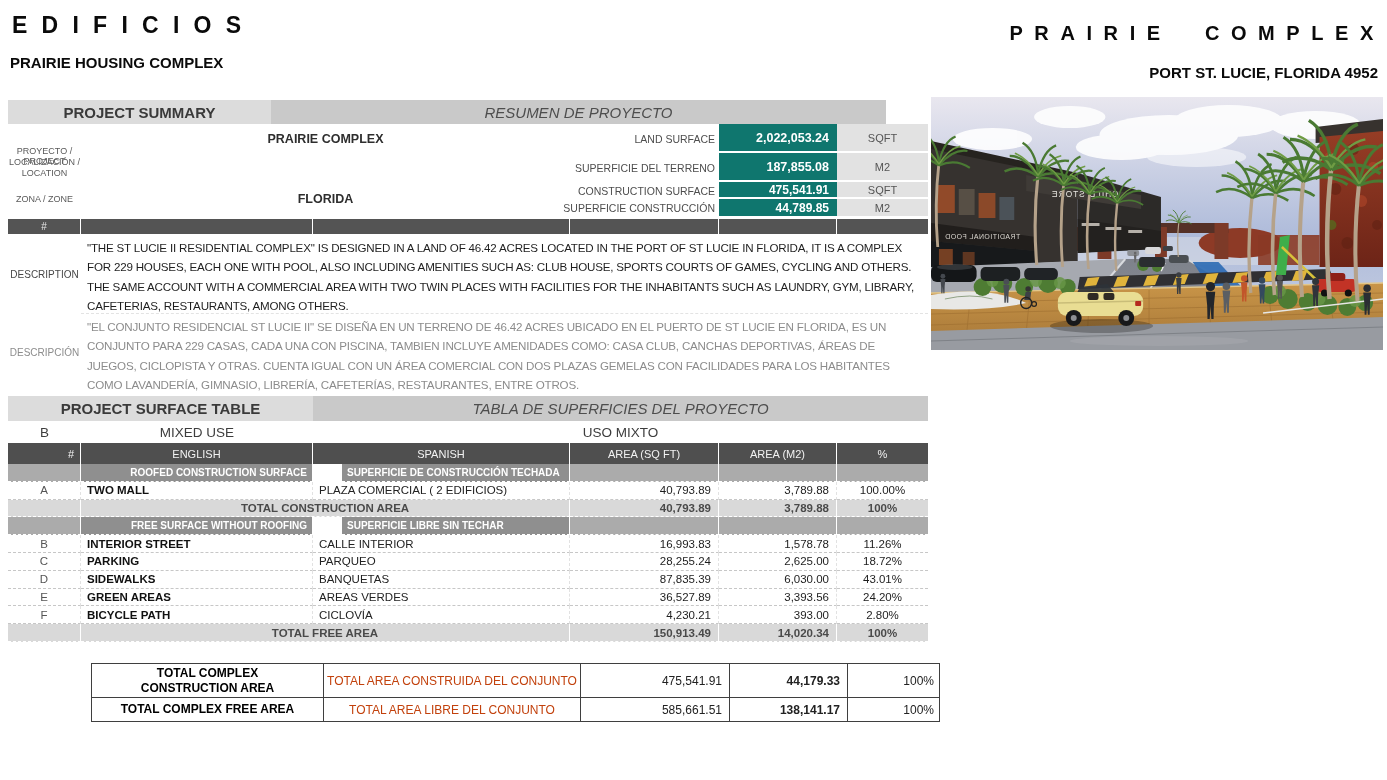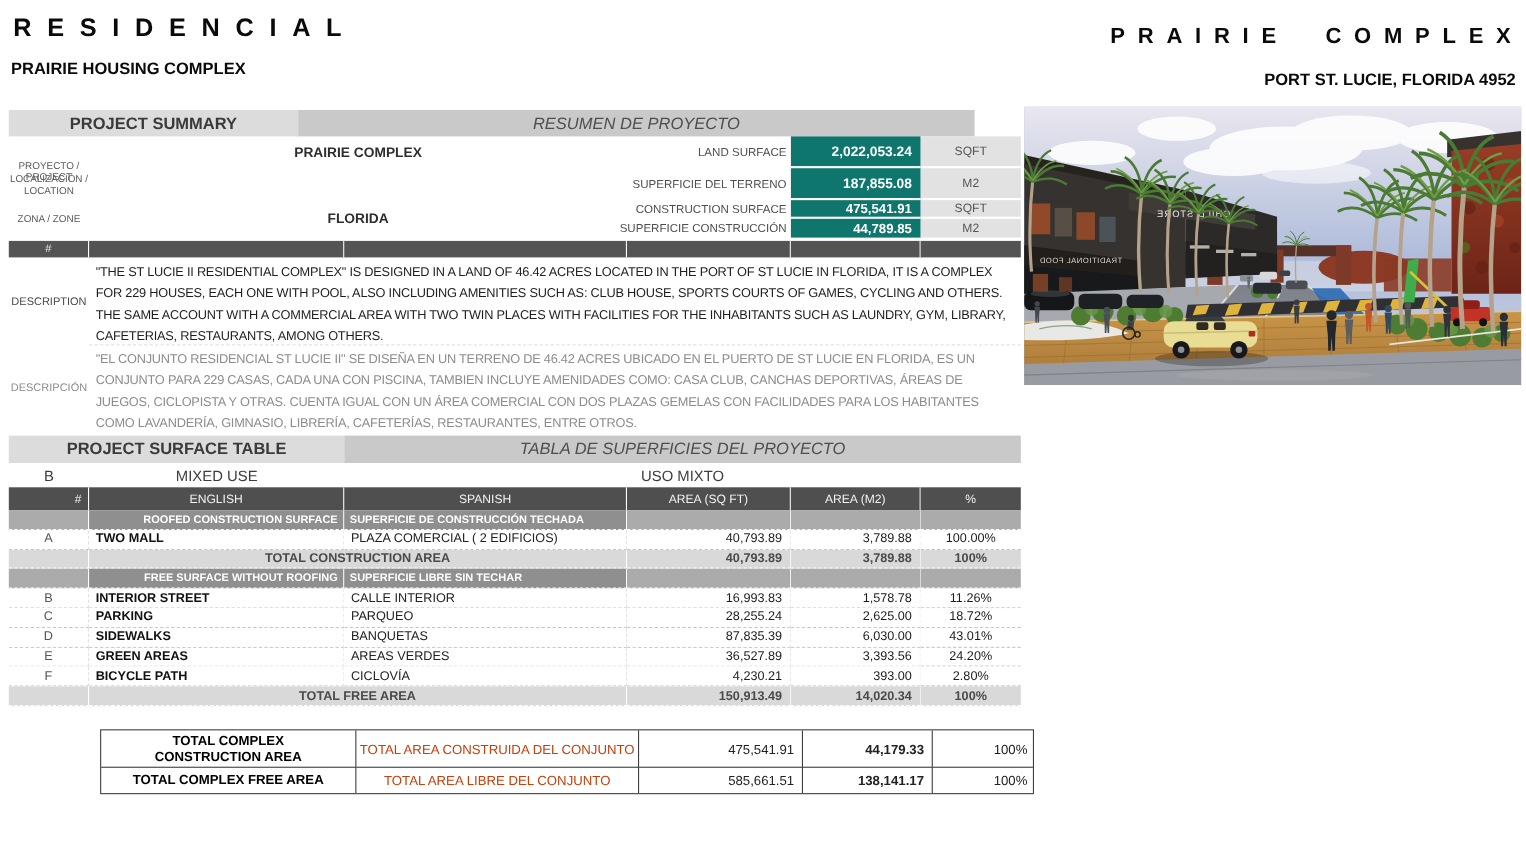--- a/index.html
+++ b/index.html
@@ -9,21 +9,21 @@
   
   .hdr-title{font-size:23px;font-weight:bold;letter-spacing:.62em;color:#0a0a0a;white-space:nowrap;}
   .hdr-sub{font-size:15px;font-weight:bold;color:#0a0a0a;white-space:nowrap;}
   .hdr-right{text-align:right;}
   .hdr-title-r{font-size:20px;font-weight:bold;letter-spacing:.58em;word-spacing:16px;color:#0a0a0a;white-space:nowrap;}
   
   .grid6{display:grid;grid-template-columns:73px 232px 257px 149px 118px 91px;}
   .cell{display:flex;align-items:center;box-sizing:border-box;min-width:0;}
   .ctr{justify-content:center;text-align:center;}
   .rgt{justify-content:flex-end;text-align:right;}
-  .lft{justify-content:flex-start;text-align:center;}
+  .lft{justify-content:flex-start;text-align:center;margin-left:29px;}
   
   .barrow{display:flex;width:920px;}
   .bar-en{width:263px;background:#dcdcdc;color:#3a3a3a;font-weight:bold;font-size:15px;
           display:flex;align-items:center;justify-content:center;}
   .bar-es{width:615px;background:#c9c9c9;color:#4e4e4e;font-style:italic;font-size:15px;
           display:flex;align-items:center;justify-content:center;}
   
   .sum-body{grid-template-rows:29px 29px 17px 17px;}
   .sum-label{font-size:9px;color:#5a5a5a;line-height:1.15;}
   .sum-val{font-size:12.5px;font-weight:bold;color:#2e2e2e;}
@@ -76,21 +76,21 @@
   .tot-es{color:#c2410c;text-align:right;}
   .tot-m2{font-weight:bold;}
   
   .photo{left:931px;top:97px;width:452px;height:253px;overflow:hidden;background:#bcc6dd;}
 </style>
 </head>
 <body>
 
 <div id="page">
 
-  <div class="abs hdr-title" style="left:12px;top:12px;">RESIDENCIAL</div>
+  <div class="abs hdr-title" style="left:12px;top:12px;">EDIFICIOS</div>
   <div class="abs hdr-sub" style="left:10px;top:54px;">PRAIRIE HOUSING COMPLEX</div>
   <div class="abs hdr-right hdr-title-r" style="right:2px;top:22px;">PRAIRIE COMPLEX</div>
   <div class="abs hdr-right hdr-sub" style="right:9px;top:64px;">PORT ST. LUCIE, FLORIDA 4952</div>
 
   <div class="abs barrow" style="left:8px;top:100px;height:24px;">
     <div class="bar-en" style="height:24px;">PROJECT SUMMARY</div>
     <div class="bar-es" style="height:24px;">RESUMEN DE PROYECTO</div>
   </div>
 
   <div class="abs grid6 sum-body" style="left:8px;top:124px;width:920px;">

